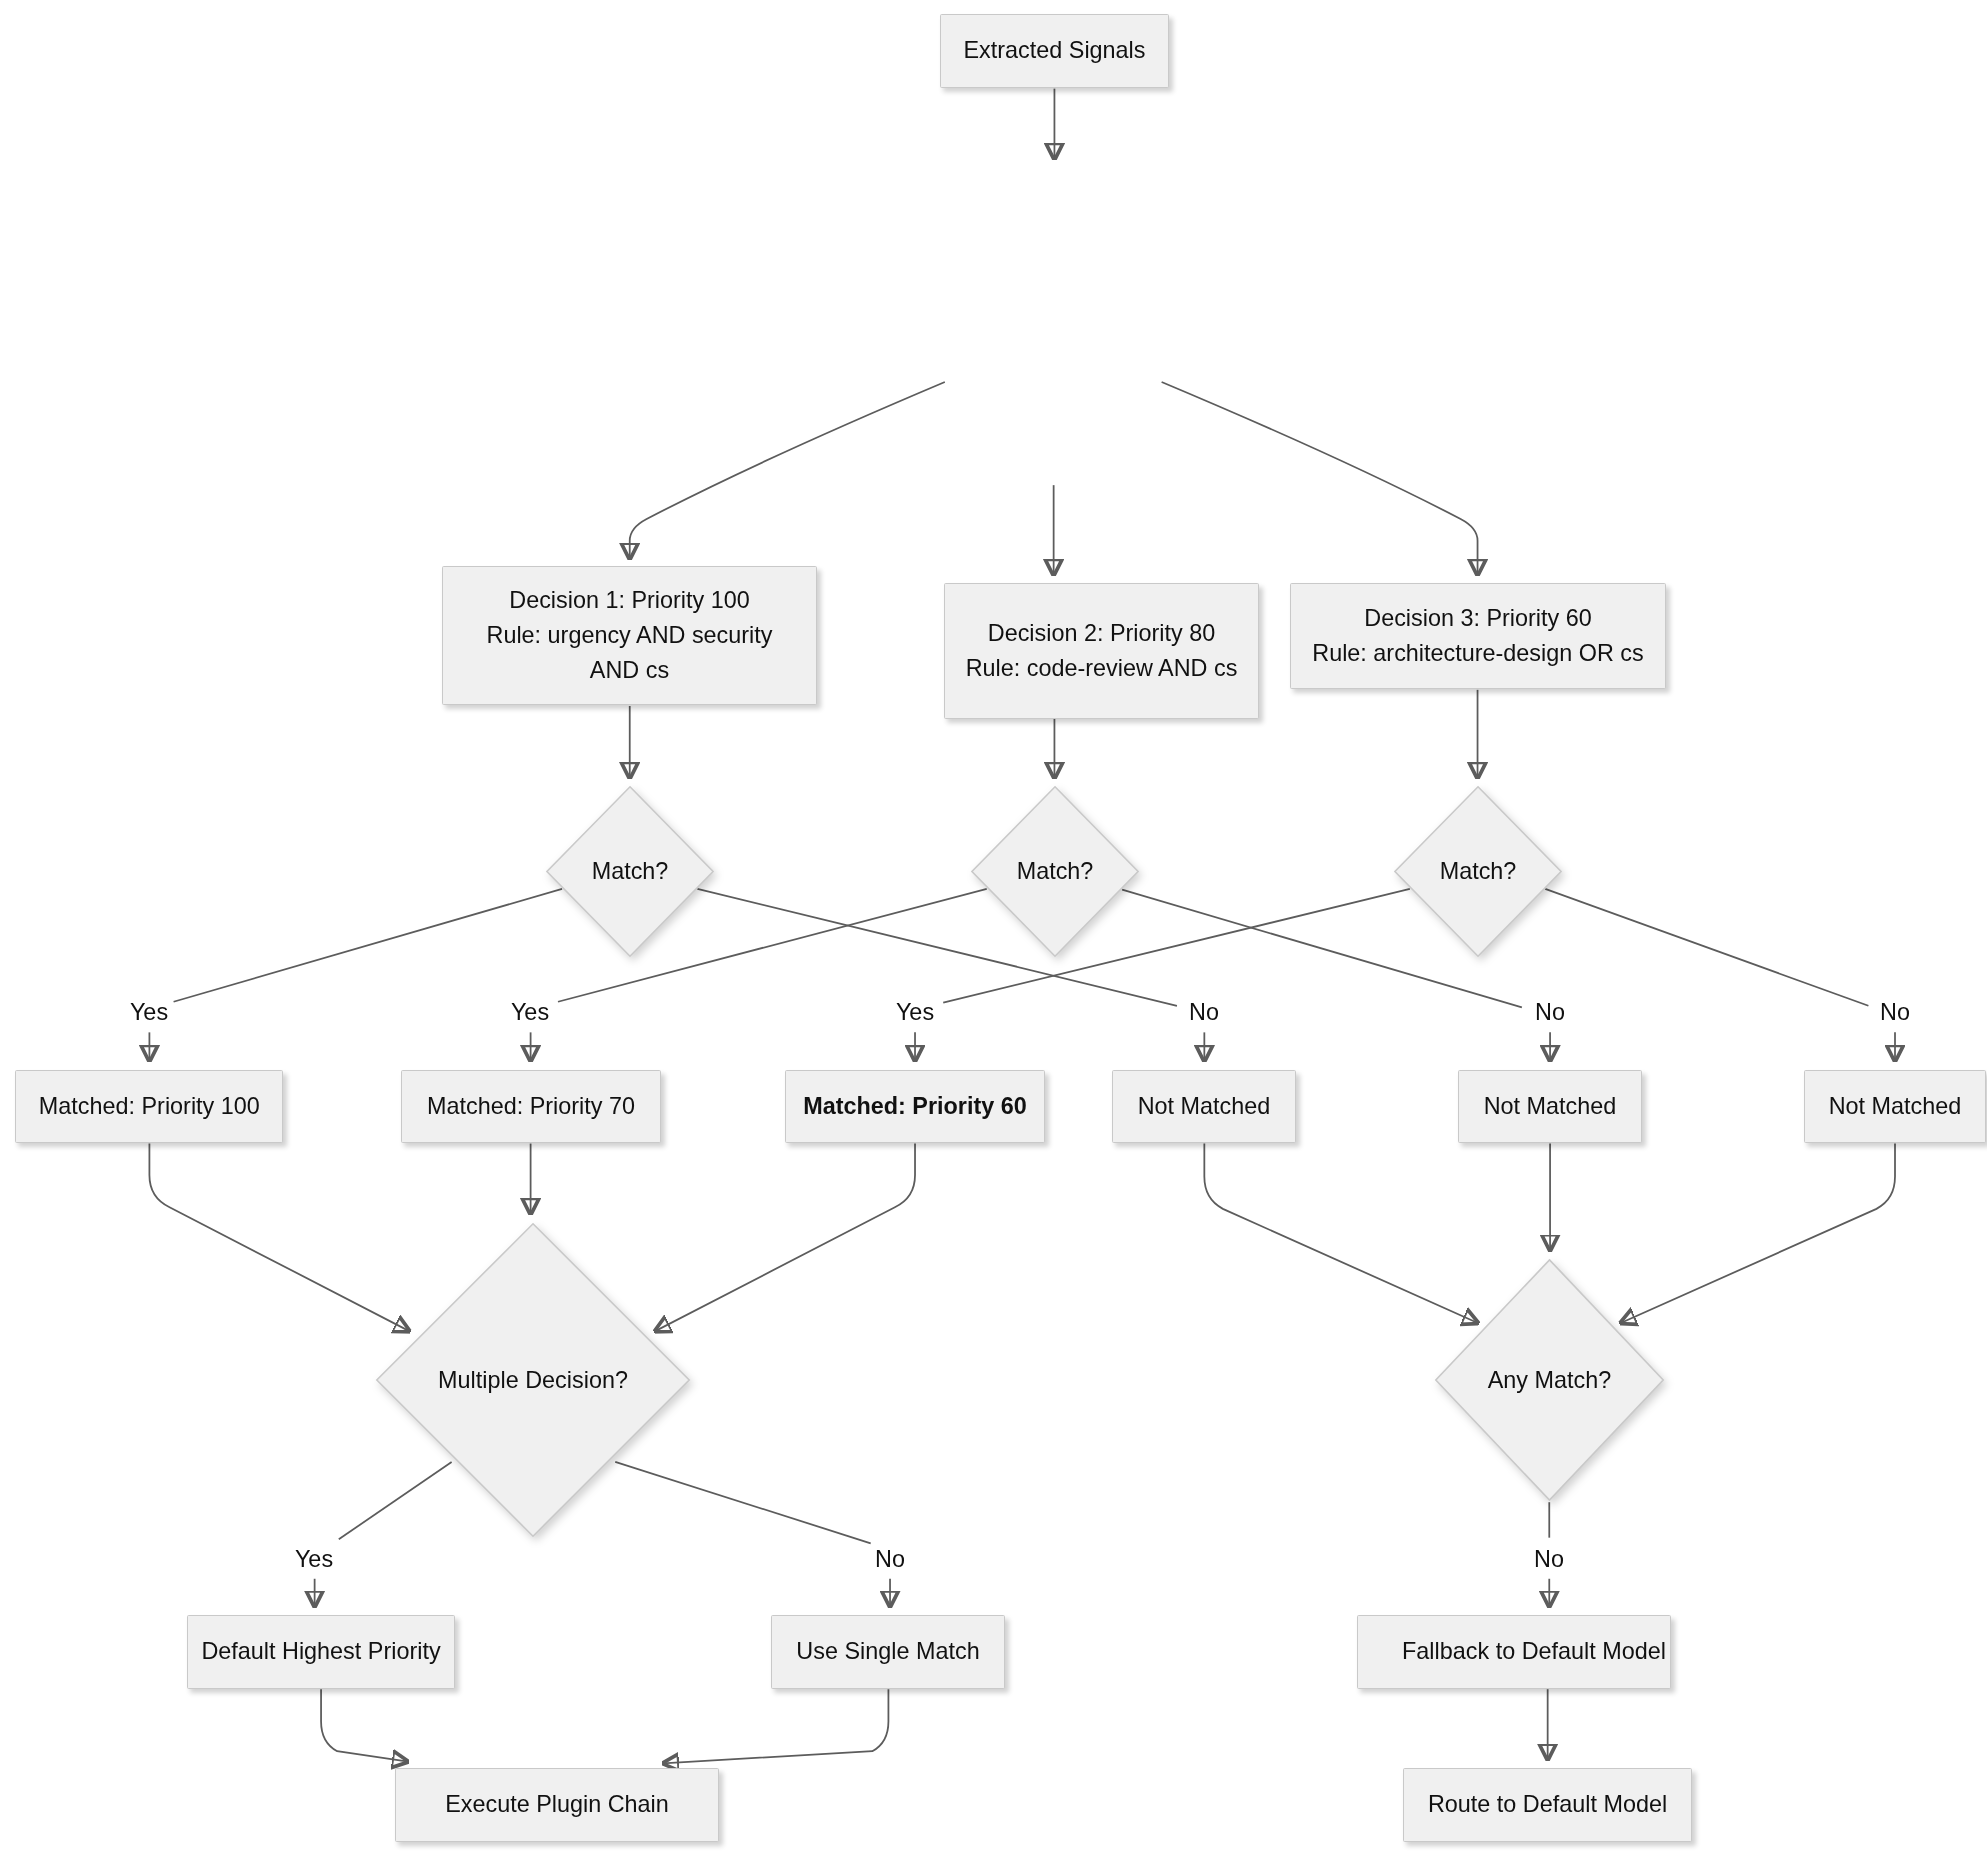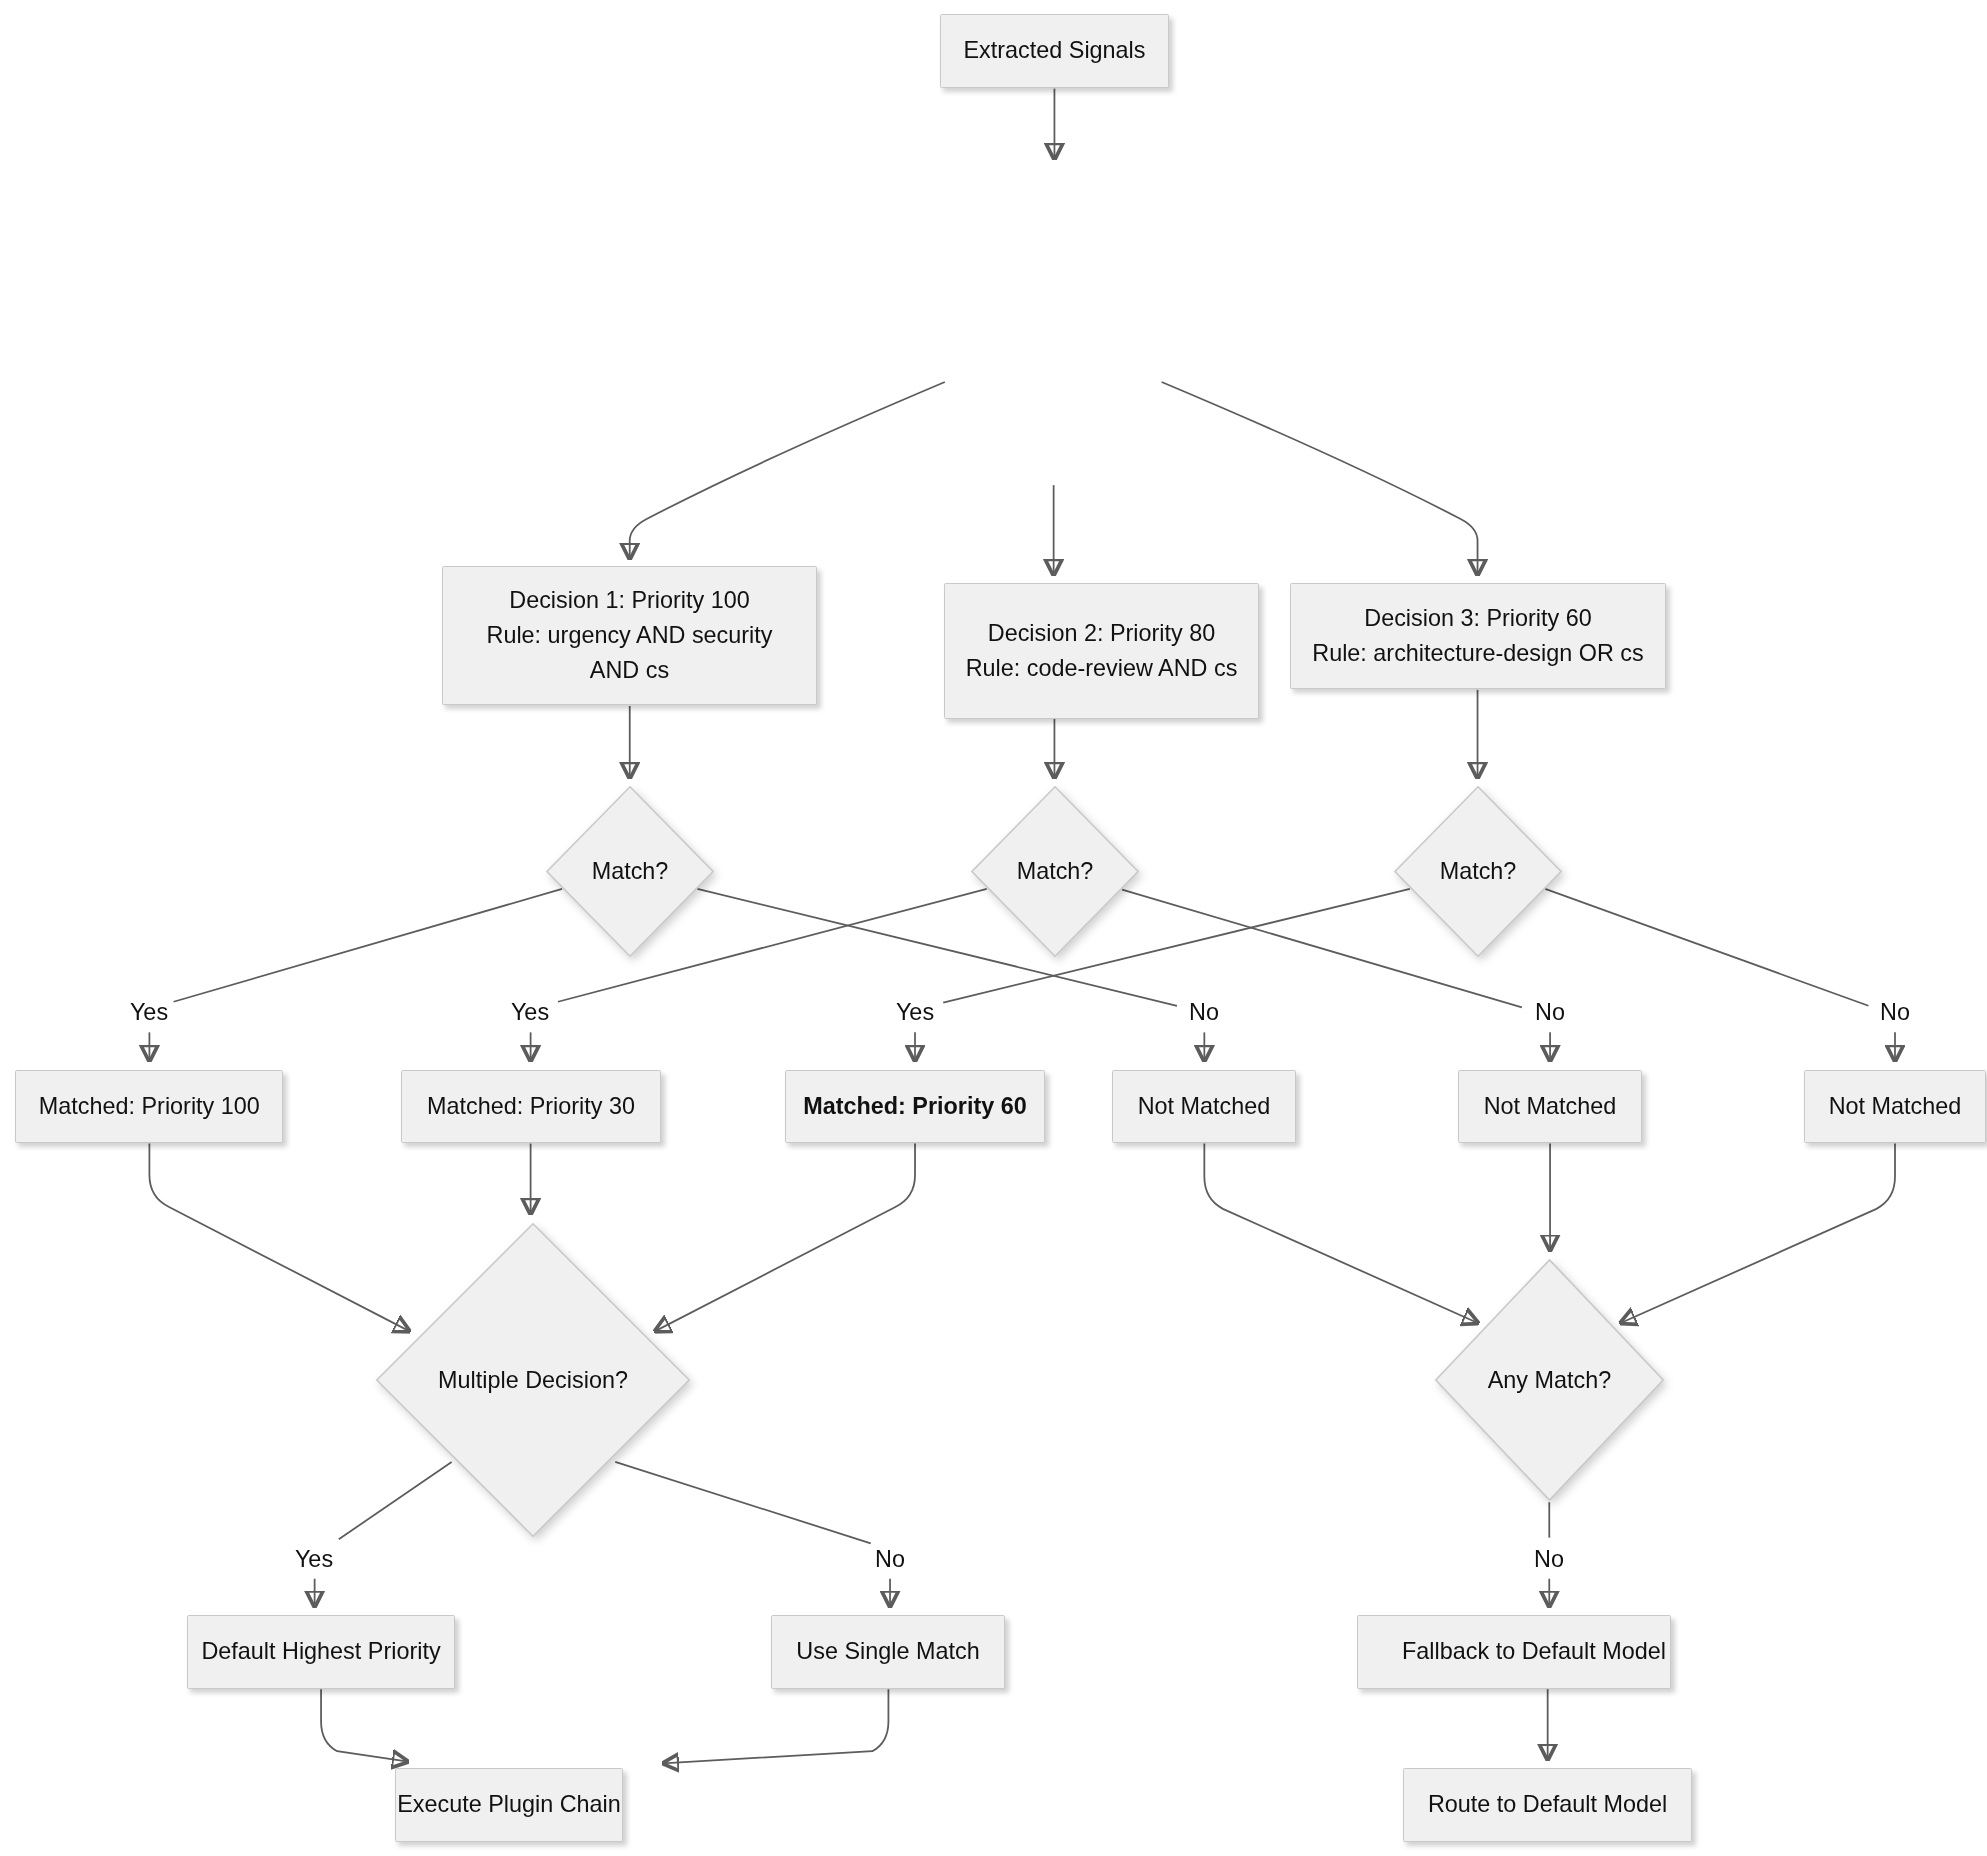--- a/index.html
+++ b/index.html
@@ -111,31 +111,31 @@
 
   <div class="node" style="left:442px; top:566px; width:375px; height:139px;">Decision 1: Priority 100
 Rule: urgency AND security
 AND cs</div>
   <div class="node" style="left:944px; top:583px; width:315px; height:136px;">Decision 2: Priority 80
 Rule: code-review AND cs</div>
   <div class="node" style="left:1290px; top:583px; width:376px; height:106px;">Decision 3: Priority 60
 Rule: architecture-design OR cs</div>
 
   <div class="node" style="left:15.3px; top:1070px; width:268px; height:73px;">Matched: Priority 100</div>
-  <div class="node" style="left:401px; top:1070px; width:260px; height:73px;">Matched: Priority 30</div>
+  <div class="node" style="left:401px; top:1070px; width:260px; height:73px;">Matched: Priority 70</div>
   <div class="node" style="left:785px; top:1070px; width:260px; height:73px;font-weight:bold;">Matched: Priority 60</div>
   <div class="node" style="left:1112px; top:1070px; width:184px; height:73px;">Not Matched</div>
   <div class="node" style="left:1458px; top:1070px; width:184px; height:73px;">Not Matched</div>
   <div class="node" style="left:1804px; top:1070px; width:182px; height:73px;">Not Matched</div>
 
   <div class="node" style="left:187px; top:1615px; width:268px; height:74px;">Default Highest Priority</div>
   <div class="node" style="left:771px; top:1615px; width:234px; height:74px;">Use Single Match</div>
   <div class="node" style="left:1357px; top:1615px; width:314px; height:74px;padding-left:40px;">Fallback to Default Model</div>
 
-  <div class="node" style="left:395px; top:1768px; width:228px; height:74px;text-align:right;">Execute Plugin Chain</div>
+  <div class="node" style="left:395px; top:1768px; width:324px; height:74px;text-align:right;">Execute Plugin Chain</div>
   <div class="node" style="left:1403px; top:1768px; width:289px; height:74px;">Route to Default Model</div>
 
 
   <div class="diamond" style="left:546px; top:786px; width:168px; height:171px;">
     <svg class="shape" width="168" height="171" viewBox="0 0 208 212">
       <polygon points="104,1 207,106 104,211 1,106"></polygon>
     </svg>
     <div class="dlabel">Match?</div>
   </div>
 

